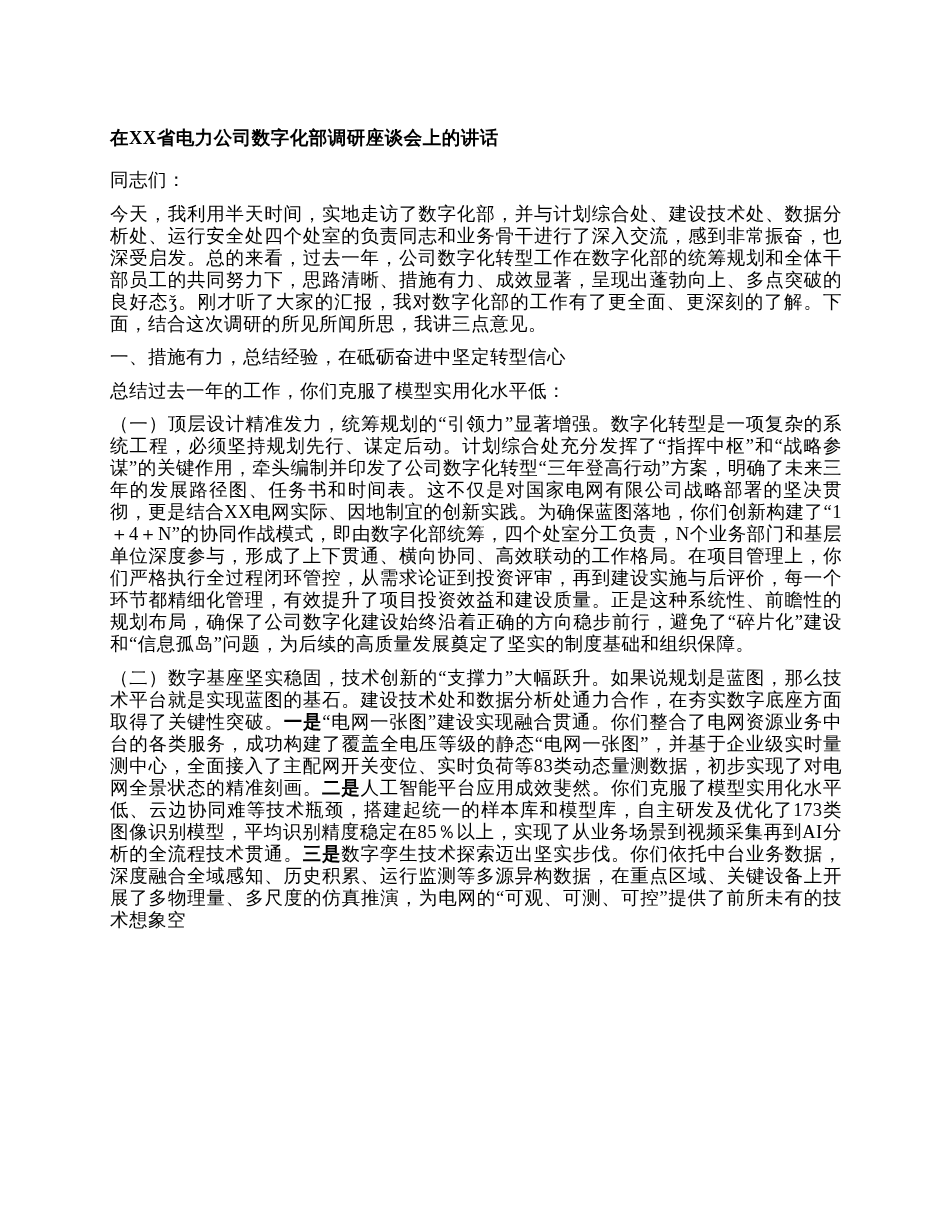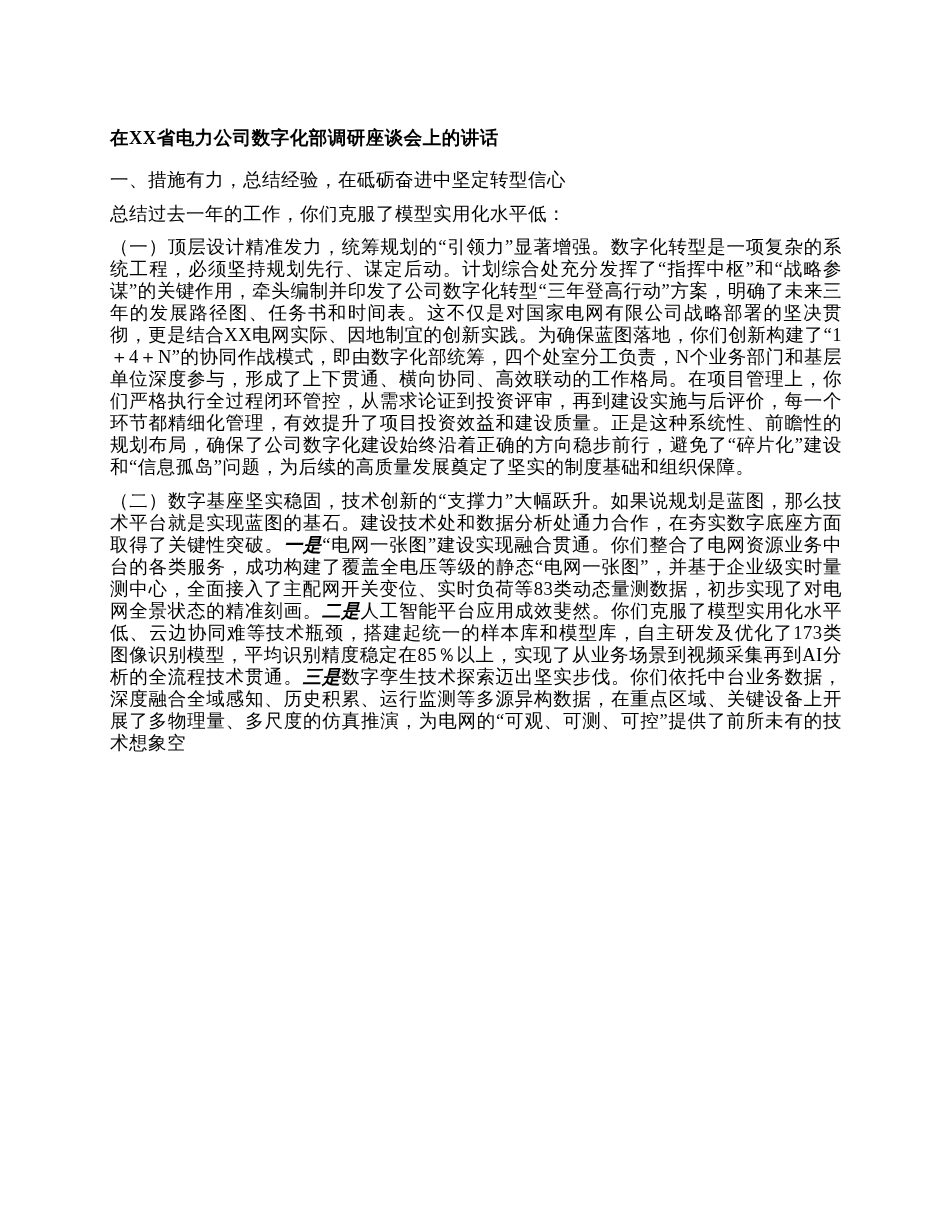--- a/index.html
+++ b/index.html
@@ -31,29 +31,30 @@
     font-size: 18.5px;
     line-height: 22px;
     font-weight: bold;
     margin: 0 0 20px 0;
   }
   .doc p {
     margin: 0 0 11.5px 0;
   }
   .doc b {
     font-weight: bold;
-    font-style: italic;
   }
 </style>
 </head>
 <body>
 
 <div class="page">
   <div class="doc">
     <h1>在XX省电力公司数字化部调研座谈会上的讲话</h1>
     <div>
+        <p><span>同志们：</span></p>
+        <p><span>今天，我利用半天时间，实地走访了数字化部，并与计划综合处、建设技术处、数据分析处、运行安全处四个处室的负责同志和业务骨干进行了深入交流，感到非常振奋，也深受启发。总的来看，过去一年，公司数字化转型工作在数字化部的统筹规划和全体干部员工的共同努力下，思路清晰、措施有力、成效显著，呈现出蓬勃向上、多点突破的良好态ǯ。刚才听了大家的汇报，我对数字化部的工作有了更全面、更深刻的了解。下面，结合这次调研的所见所闻所思，我讲三点意见。</span></p>
         <p><span>一、措施有力，总结经验，在砥砺奋进中坚定转型信心</span></p>
         <p><span>总结过去一年的工作，你们克服了模型实用化水平低：</span></p>
         <p><span>（一）顶层设计精准发力，统筹规划的“引领力”显著增强。数字化转型是一项复杂的系统工程，必须坚持规划先行、谋定后动。计划综合处充分发挥了“指挥中枢”和“战略参谋”的关键作用，牵头编制并印发了公司数字化转型“三年登高行动”方案，明确了未来三年的发展路径图、任务书和时间表。这不仅是对国家电网有限公司战略部署的坚决贯彻，更是结合XX电网实际、因地制宜的创新实践。为确保蓝图落地，你们创新构建了“1＋4＋N”的协同作战模式，即由数字化部统筹，四个处室分工负责，N个业务部门和基层单位深度参与，形成了上下贯通、横向协同、高效联动的工作格局。在项目管理上，你们严格执行全过程闭环管控，从需求论证到投资评审，再到建设实施与后评价，每一个环节都精细化管理，有效提升了项目投资效益和建设质量。正是这种系统性、前瞻性的规划布局，确保了公司数字化建设始终沿着正确的方向稳步前行，避免了“碎片化”建设和“信息孤岛”问题，为后续的高质量发展奠定了坚实的制度基础和组织保障。</span></p>
         <p><span>（二）数字基座坚实稳固，技术创新的“支撑力”大幅跃升。如果说规划是蓝图，那么技术平台就是实现蓝图的基石。建设技术处和数据分析处通力合作，在夯实数字底座方面取得了关键性突破。</span><b>一是</b><span>“电网一张图”建设实现融合贯通。你们整合了电网资源业务中台的各类服务，成功构建了覆盖全电压等级的静态“电网一张图”，并基于企业级实时量测中心，全面接入了主配网开关变位、实时负荷等83类动态量测数据，初步实现了对电网全景状态的精准刻画。</span><b>二是</b><span>人工智能平台应用成效斐然。你们克服了模型实用化水平低、云边协同难等技术瓶颈，搭建起统一的样本库和模型库，自主研发及优化了173类图像识别模型，平均识别精度稳定在85％以上，实现了从业务场景到视频采集再到AI分析的全流程技术贯通。</span><b>三是</b><span>数字孪生技术探索迈出坚实步伐。你们依托中台业务数据，深度融合全域感知、历史积累、运行监测等多源异构数据，在重点区域、关键设备上开展了多物理量、多尺度的仿真推演，为电网的“可观、可测、可控”提供了前所未有的技术想象空</span></p>
       </div>
   </div>
 </div>
 
 </body></html>

